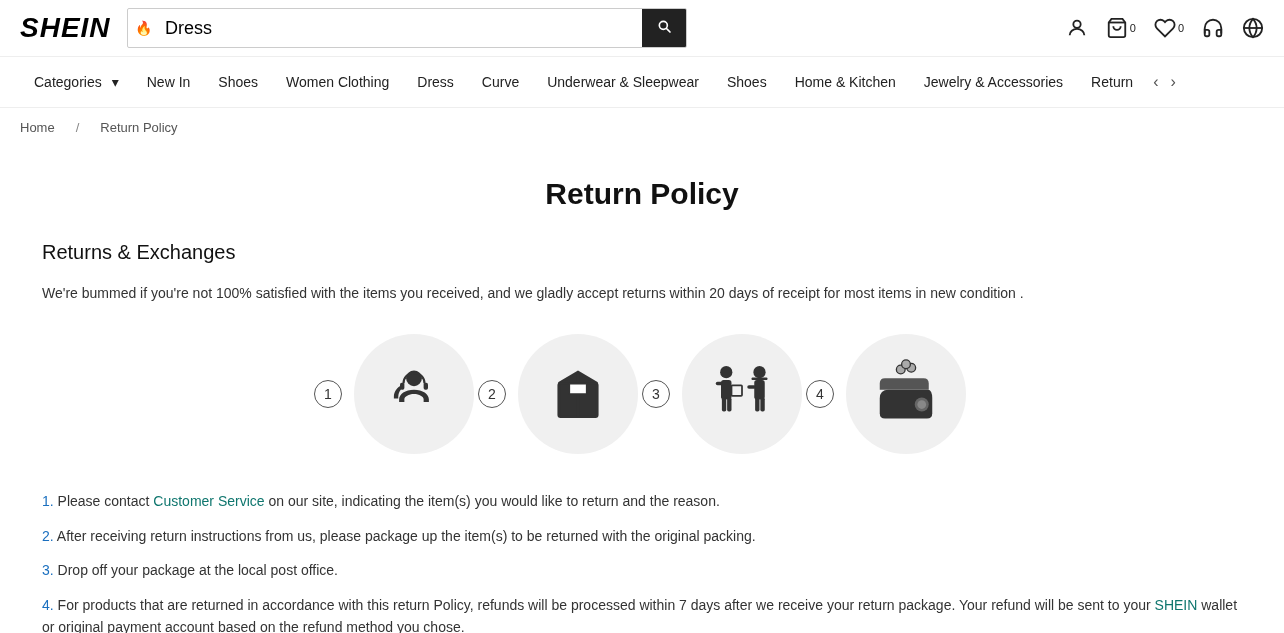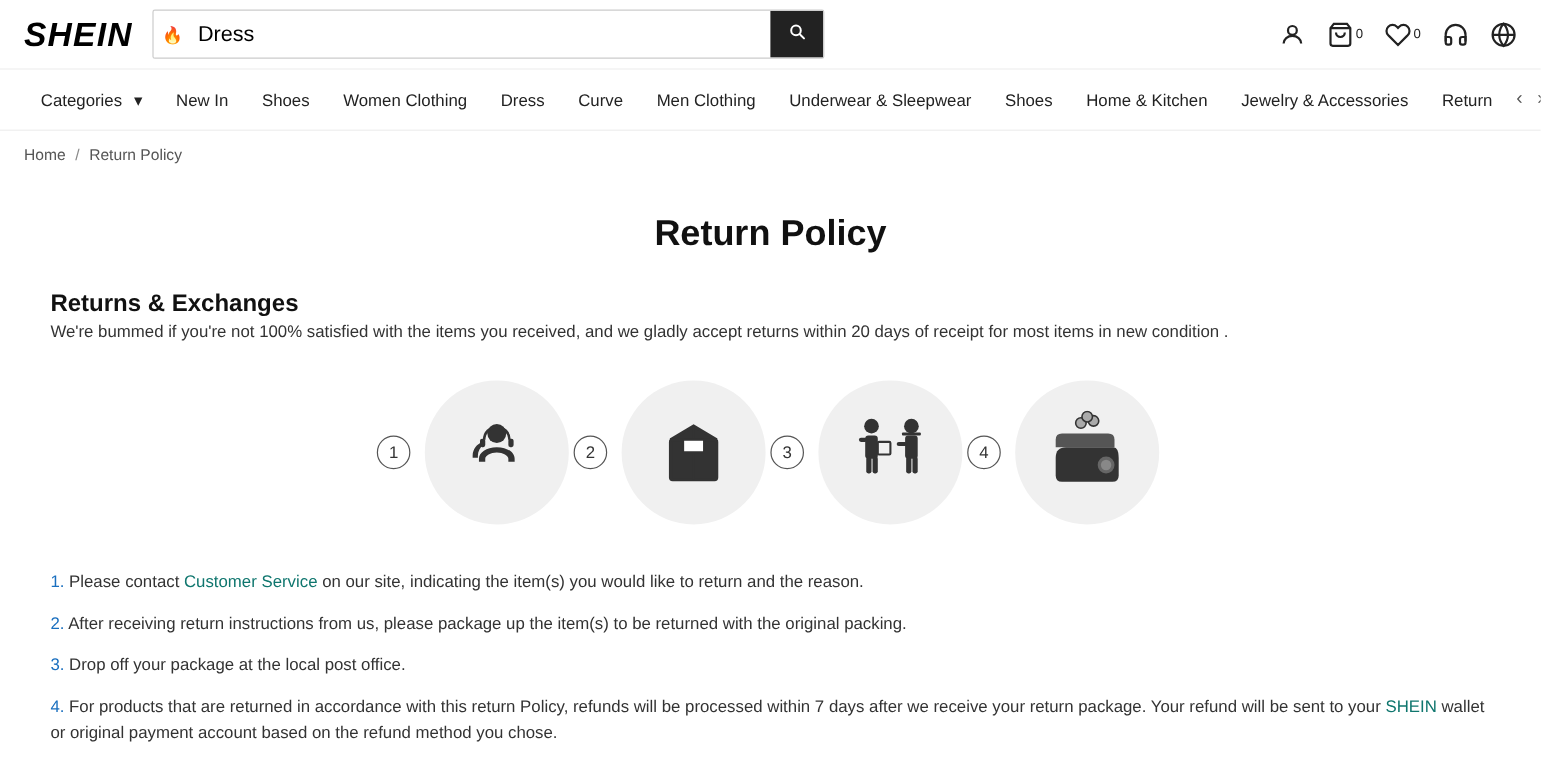--- a/index.html
+++ b/index.html
@@ -96,43 +96,43 @@
       font-size: 16px;
     }
 
     
     .breadcrumb {
       padding: 12px 20px;
       font-size: 13px;
       color: #555;
       display: flex;
       align-items: center;
-      gap: 8px;
+      gap: 21px;
     }
     .breadcrumb a { color: #555; text-decoration: none; }
     .breadcrumb .sep { color: #888; }
     .breadcrumb .current { color: #555; }
 
     
     .content {
       max-width: 1240px;
       margin: 0 auto;
       padding: 10px 20px 40px;
     }
     .page-title {
       text-align: center;
       font-size: 30px;
       font-weight: 700;
       margin: 20px 0 30px;
       color: #111;
     }
     .section-title {
       font-size: 20px;
-      font-weight: 700;
-      margin-bottom: 0;
+      font-weight: 400;
+      margin-bottom: 18px;
       color: #111;
     }
     .intro-text {
       font-size: 14px;
       color: #333;
       margin-bottom: 30px;
       line-height: 1.6;
     }
 
     
@@ -252,21 +252,20 @@
 <nav class="nav">
   <div class="nav-item">
     <span>Categories</span>
     <span>▾</span>
   </div>
   <div class="nav-item">New In</div>
   <div class="nav-item">Shoes</div>
   <div class="nav-item">Women Clothing</div>
   <div class="nav-item">Dress</div>
   <div class="nav-item">Curve</div>
-  <div class="nav-item">Men Clothing</div>
   <div class="nav-item">Underwear &amp; Sleepwear</div>
   <div class="nav-item">Shoes</div>
   <div class="nav-item">Home &amp; Kitchen</div>
   <div class="nav-item">Jewelry &amp; Accessories</div>
   <div class="nav-item">Return</div>
   <div class="nav-arrow">‹</div>
   <div class="nav-arrow">›</div>
 </nav>
 
 <div class="breadcrumb">

